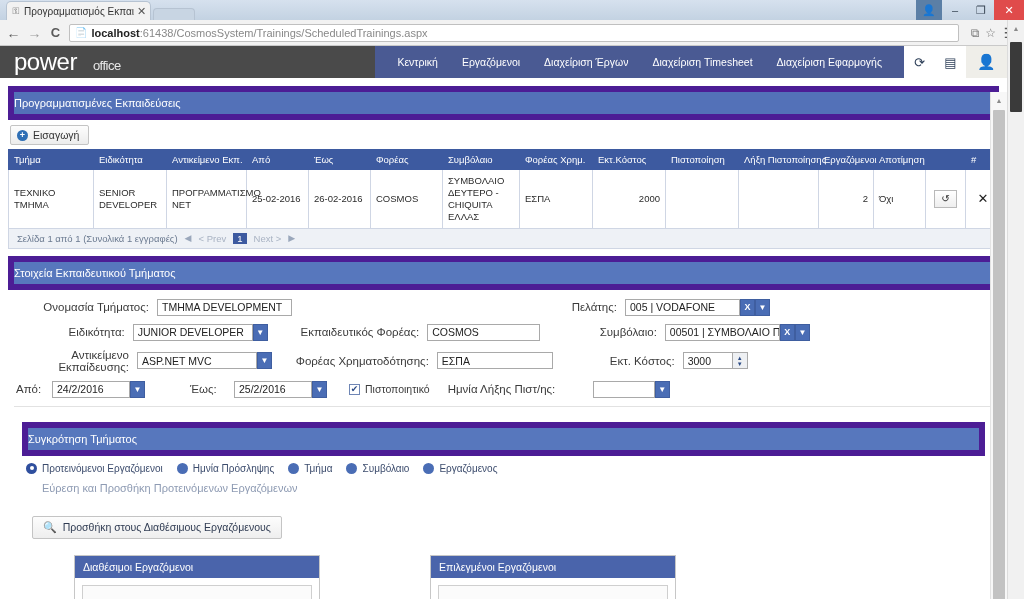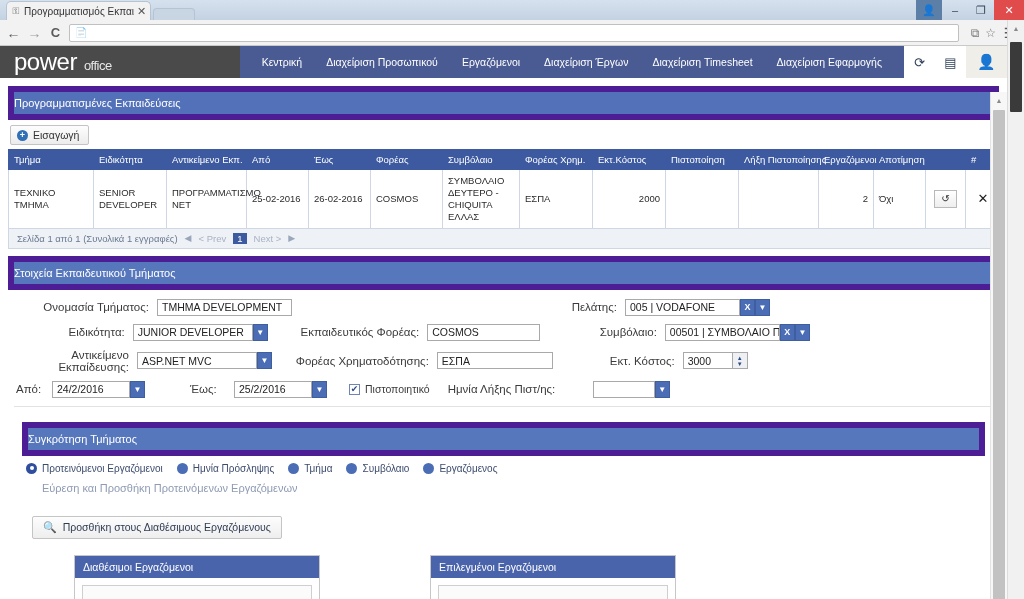--- a/index.html
+++ b/index.html
@@ -66,21 +66,21 @@
   .page{position:absolute;left:0;top:0;width:1007px;height:553px;overflow:hidden;background:#fff;}
 
   
   .app-header{
     height:32px;background:#4a4a4a;display:flex;align-items:center;position:relative;
   }
   .brand{
     padding-left:14px;font-size:24px;color:#fff;letter-spacing:-.5px;line-height:1;
     font-weight:300;display:flex;align-items:baseline;
   }
-  .brand .b-office{font-size:13px;color:#e8e8e8;margin-left:7px;}
+  .brand .b-office{font-size:13px;color:#e8e8e8;margin-left:16px;}
   .mainnav{
     position:absolute;right:103px;top:0;height:32px;background:#4a5a93;
     display:flex;align-items:center;padding:0 10px;box-sizing:border-box;gap:0;
   }
   .mainnav a{
     color:#fff;font-size:10.5px;text-decoration:none;padding:0 12px;white-space:nowrap;
     line-height:32px;
   }
   .hdr-icons{position:absolute;right:0;top:0;height:32px;display:flex;background:#fff;}
   .hdr-ic{width:31px;height:32px;display:flex;align-items:center;justify-content:center;
@@ -232,39 +232,39 @@
       <div class="win-btn close">✕</div>
     </div>
   </div>
 
   <div class="chrome-toolbar">
     <span class="nav-btn active">←</span>
     <span class="nav-btn">→</span>
     <span class="reload-btn">C</span>
     <div class="omnibox">
       <span class="page-icon">📄</span>
+      <span class="url"><b>localhost</b><span>:61438/CosmosSystem/Trainings/ScheduledTrainings.aspx</span></span>
     </div>
     <div class="omni-icons">
       <span class="omni-ic">⧉</span>
       <span class="omni-ic">☆</span>
     </div>
     <span class="menu-btn">☰</span>
   </div>
 
   <div class="viewport">
     <div class="page">
 
       <div class="app-header">
         <div class="brand">
           <span>power</span>
             <span class="b-office">office</span>
         </div>
         <div class="mainnav">
           <a href="#">Κεντρική</a>
-          <a href="#">Διαχείριση Προσωπικού</a>
           <a href="#">Εργαζόμενοι</a>
           <a href="#">Διαχείριση Έργων</a>
           <a href="#">Διαχείριση Timesheet</a>
           <a href="#">Διαχείριση Εφαρμογής</a>
         </div>
         <div class="hdr-icons">
           <div class="hdr-ic">⟳</div>
           <div class="hdr-ic">▤</div>
           <div class="hdr-ic avatar">👤</div>
         </div>

